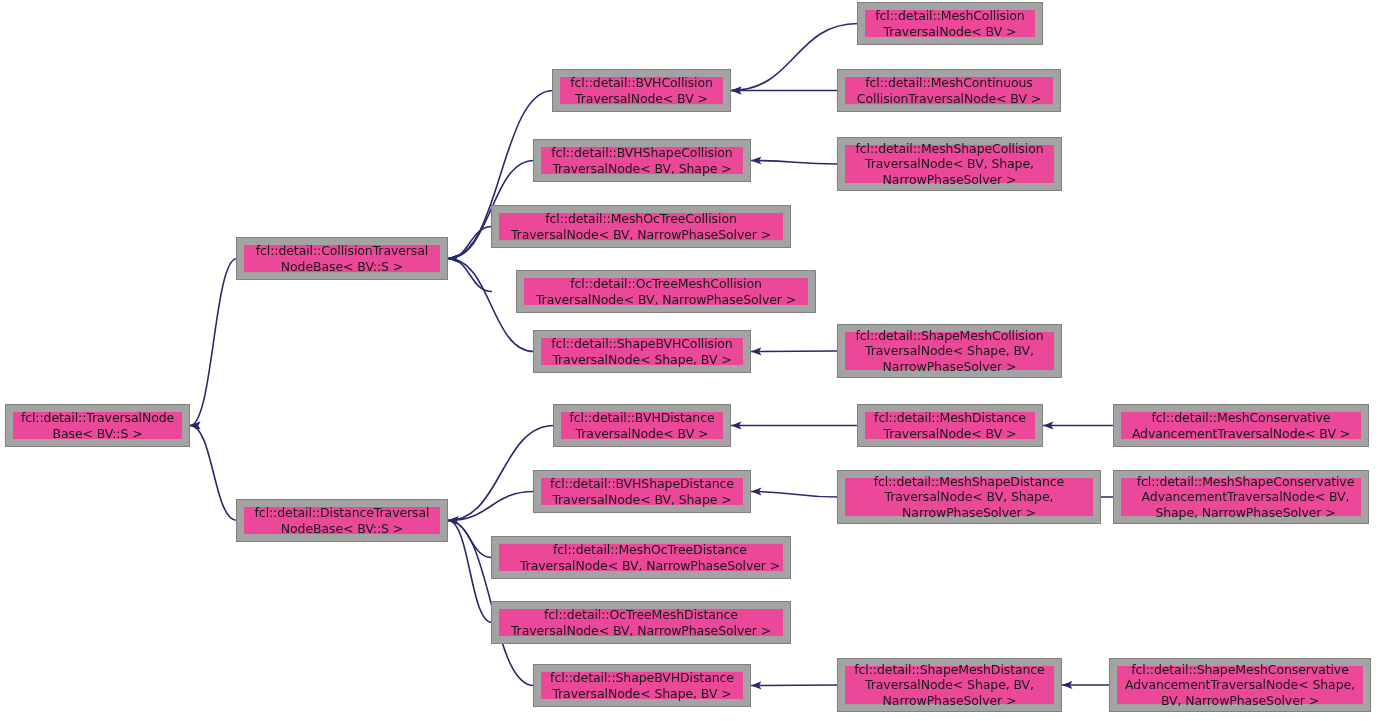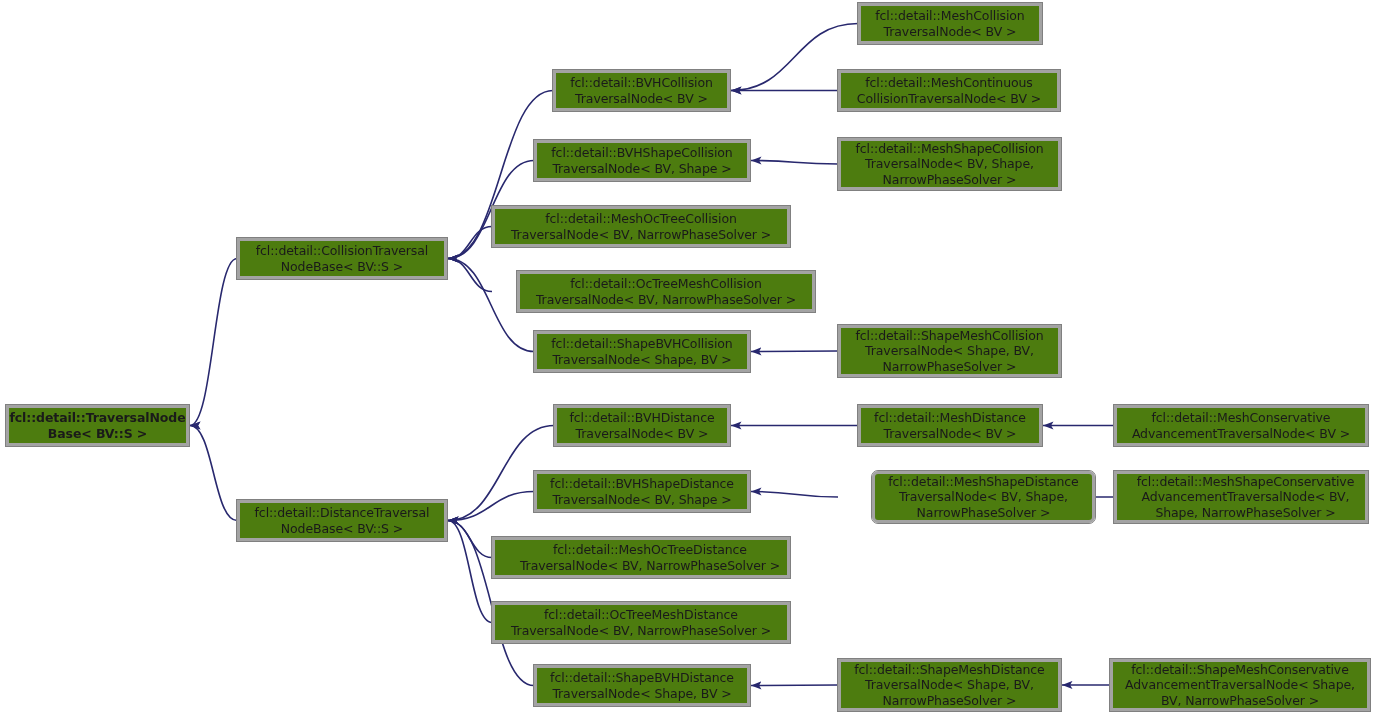--- a/index.html
+++ b/index.html
@@ -19,22 +19,22 @@
     position: absolute;
     left: 0;
     top: 0;
     width: 1379px;
     height: 721px;
     pointer-events: none;
   }
   .node {
     position: absolute;
     box-sizing: border-box;
-    background: #4d7c0f;
-    border: 3px solid #a3a3a3;
+    background: #ec4899;
+    border: 7px solid #a3a3a3;
     outline: 1px solid #808080;
     display: flex;
     align-items: center;
     justify-content: center;
     text-align: center;
     color: #1a1a1a;
     font-size: 12.5px;
     line-height: 15.5px;
     letter-spacing: -0.1px;
     white-space: pre-line;
@@ -72,21 +72,21 @@
         <path d="M858,425.5 L731,425.5"></path>
         <path d="M838,497 C794.5,497 794.5,491.5 751,491.5"></path>
         <path d="M838,685 L751,685.5"></path>
         <path d="M1114,425.5 L1043,425.5"></path>
         <path d="M1114,497 L1062,497"></path>
         <path d="M1110,685 L1062,685"></path>
       </g>
   </svg>
 
   <div id="nodes">
-      <div class="node" style="left: 6px; top: 405px; width: 183px; height: 41px; font-weight: bold;"><span>fcl::detail::TraversalNode
+      <div class="node" style="left: 6px; top: 405px; width: 183px; height: 41px;"><span>fcl::detail::TraversalNode
 Base&lt; BV::S &gt;</span></div>
       <div class="node" style="left: 237px; top: 238px; width: 210px; height: 41px;"><span>fcl::detail::CollisionTraversal
 NodeBase&lt; BV::S &gt;</span></div>
       <div class="node" style="left: 237px; top: 500px; width: 210px; height: 41px;"><span>fcl::detail::DistanceTraversal
 NodeBase&lt; BV::S &gt;</span></div>
       <div class="node" style="left: 553px; top: 70px; width: 177px; height: 41px;"><span>fcl::detail::BVHCollision
 TraversalNode&lt; BV &gt;</span></div>
       <div class="node" style="left: 534px; top: 140px; width: 216px; height: 41px;"><span>fcl::detail::BVHShapeCollision
 TraversalNode&lt; BV, Shape &gt;</span></div>
       <div class="node" style="left: 492px; top: 206px; width: 298px; height: 41px;"><span>fcl::detail::MeshOcTreeCollision
@@ -110,21 +110,21 @@
       <div class="node" style="left: 534px; top: 471px; width: 216px; height: 41px;"><span>fcl::detail::BVHShapeDistance
 TraversalNode&lt; BV, Shape &gt;</span></div>
       <div class="node" style="left: 492px; top: 537px; width: 298px; height: 41px; padding-left: 18px;"><span>fcl::detail::MeshOcTreeDistance
 TraversalNode&lt; BV, NarrowPhaseSolver &gt;</span></div>
       <div class="node" style="left: 492px; top: 602px; width: 298px; height: 41px;"><span>fcl::detail::OcTreeMeshDistance
 TraversalNode&lt; BV, NarrowPhaseSolver &gt;</span></div>
       <div class="node" style="left: 534px; top: 665px; width: 216px; height: 41px;"><span>fcl::detail::ShapeBVHDistance
 TraversalNode&lt; Shape, BV &gt;</span></div>
       <div class="node" style="left: 858px; top: 405px; width: 184px; height: 41px;"><span>fcl::detail::MeshDistance
 TraversalNode&lt; BV &gt;</span></div>
-      <div class="node" style="left: 872px; top: 471px; width: 223px; height: 52px; border-radius: 6px;"><span>fcl::detail::MeshShapeDistance
+      <div class="node" style="left: 838px; top: 471px; width: 262px; height: 52px;"><span>fcl::detail::MeshShapeDistance
 TraversalNode&lt; BV, Shape,
 NarrowPhaseSolver &gt;</span></div>
       <div class="node" style="left: 838px; top: 659px; width: 223px; height: 52px;"><span>fcl::detail::ShapeMeshDistance
 TraversalNode&lt; Shape, BV,
 NarrowPhaseSolver &gt;</span></div>
       <div class="node" style="left: 1114px; top: 405px; width: 254px; height: 41px;"><span>fcl::detail::MeshConservative
 AdvancementTraversalNode&lt; BV &gt;</span></div>
       <div class="node" style="left: 1114px; top: 471px; width: 254px; height: 52px; padding-left: 9px;"><span>fcl::detail::MeshShapeConservative
 AdvancementTraversalNode&lt; BV,
 Shape, NarrowPhaseSolver &gt;</span></div>

